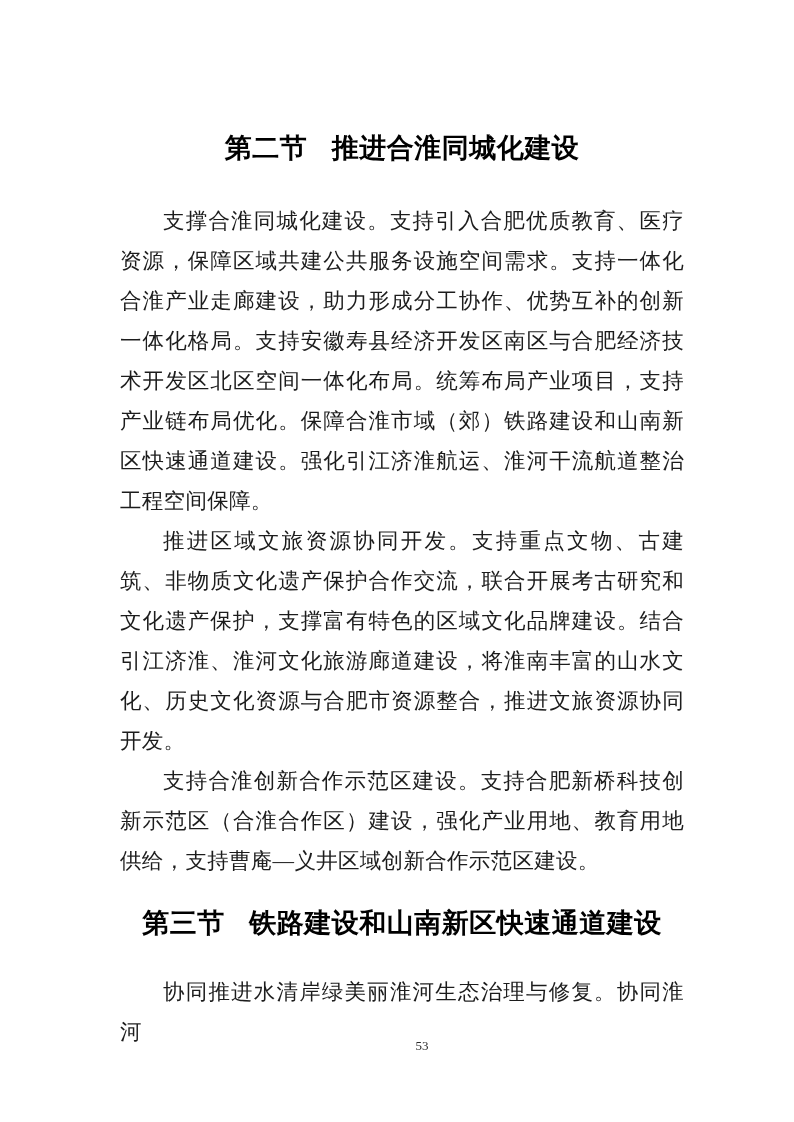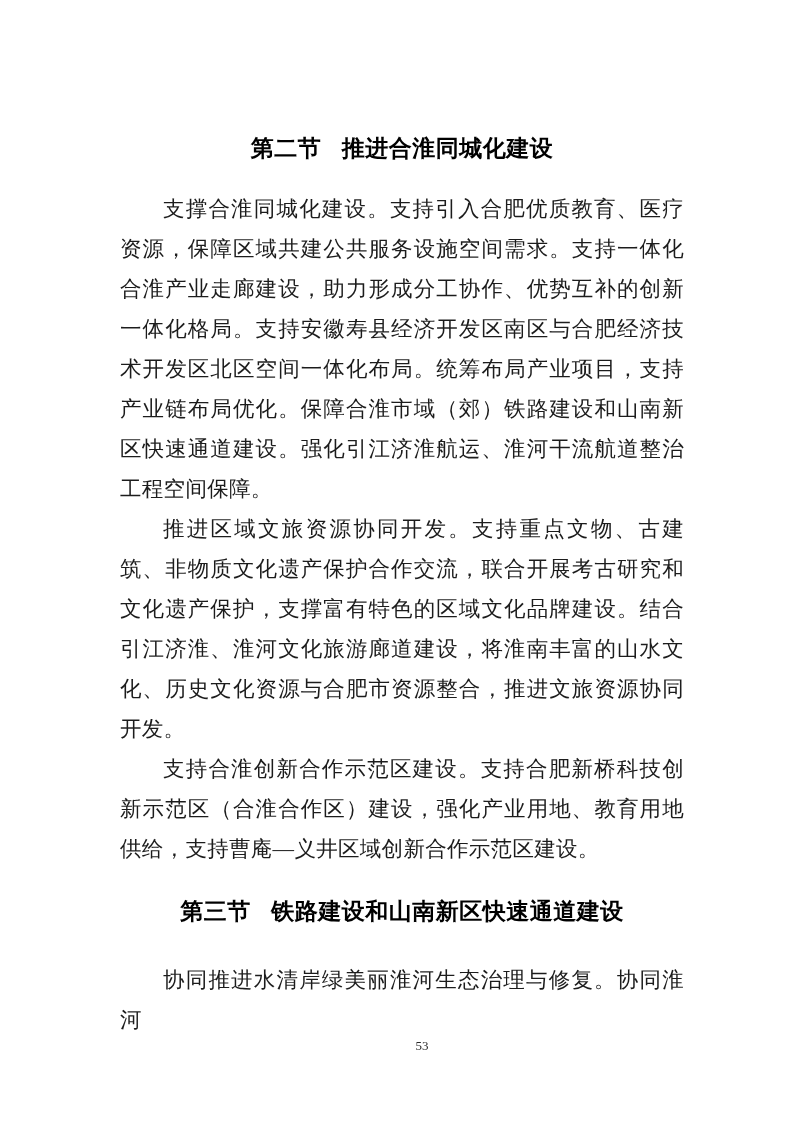--- a/index.html
+++ b/index.html
@@ -30,31 +30,31 @@
     text-justify: inter-character;
     letter-spacing: 0.3px;
   }
   .body-para.indent {
     text-indent: 2em;
   }
   .section-heading {
     margin: 0;
     font-family: "Liberation Sans", "DejaVu Sans", sans-serif;
     font-weight: bold;
-    font-size: 23px;
+    font-size: 27px;
     line-height: 40px;
     color: #000000;
     text-align: center;
     letter-spacing: 0.5px;
   }
   .section-heading .sec-label {
     margin-right: 0.9em;
   }
   .gap-h1   { margin-top: 22px; }
-  .gap-p2   { margin-top: 21px; }
+  .gap-p2   { margin-top: 33px; }
   .gap-h2   { margin-top: 22px; }
   .gap-p5   { margin-top: 29px; }
   .page-number {
     position: absolute;
     top: 1038px;
     left: 0;
     width: 100%;
     text-align: center;
     font-family: "Liberation Serif", "DejaVu Serif", serif;
     font-size: 13px;

